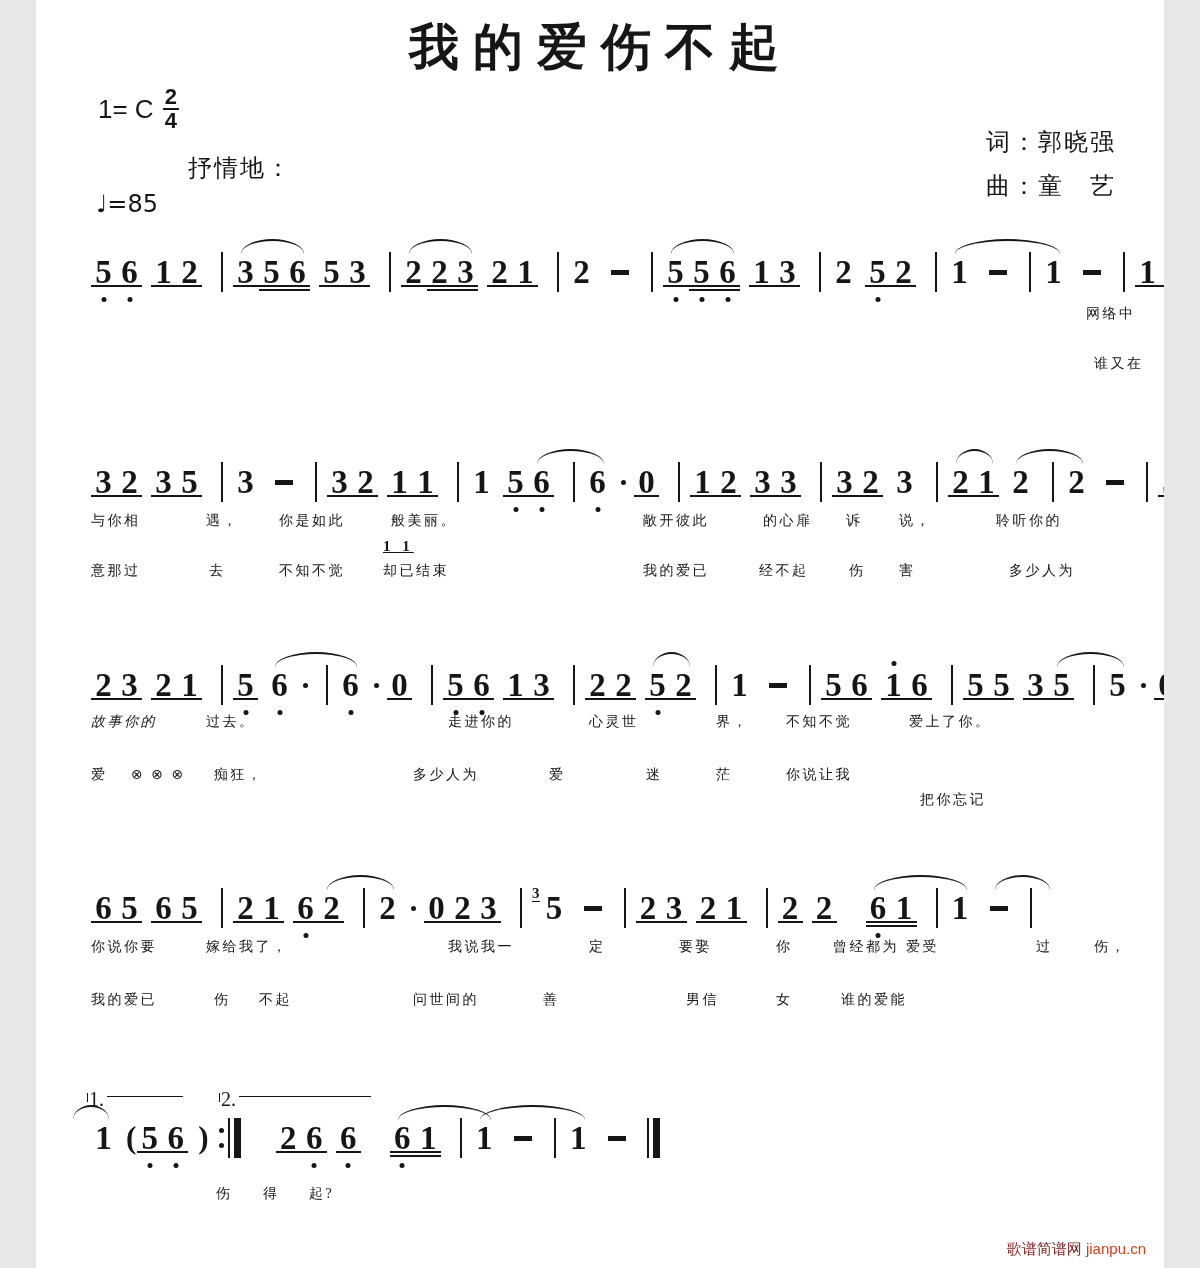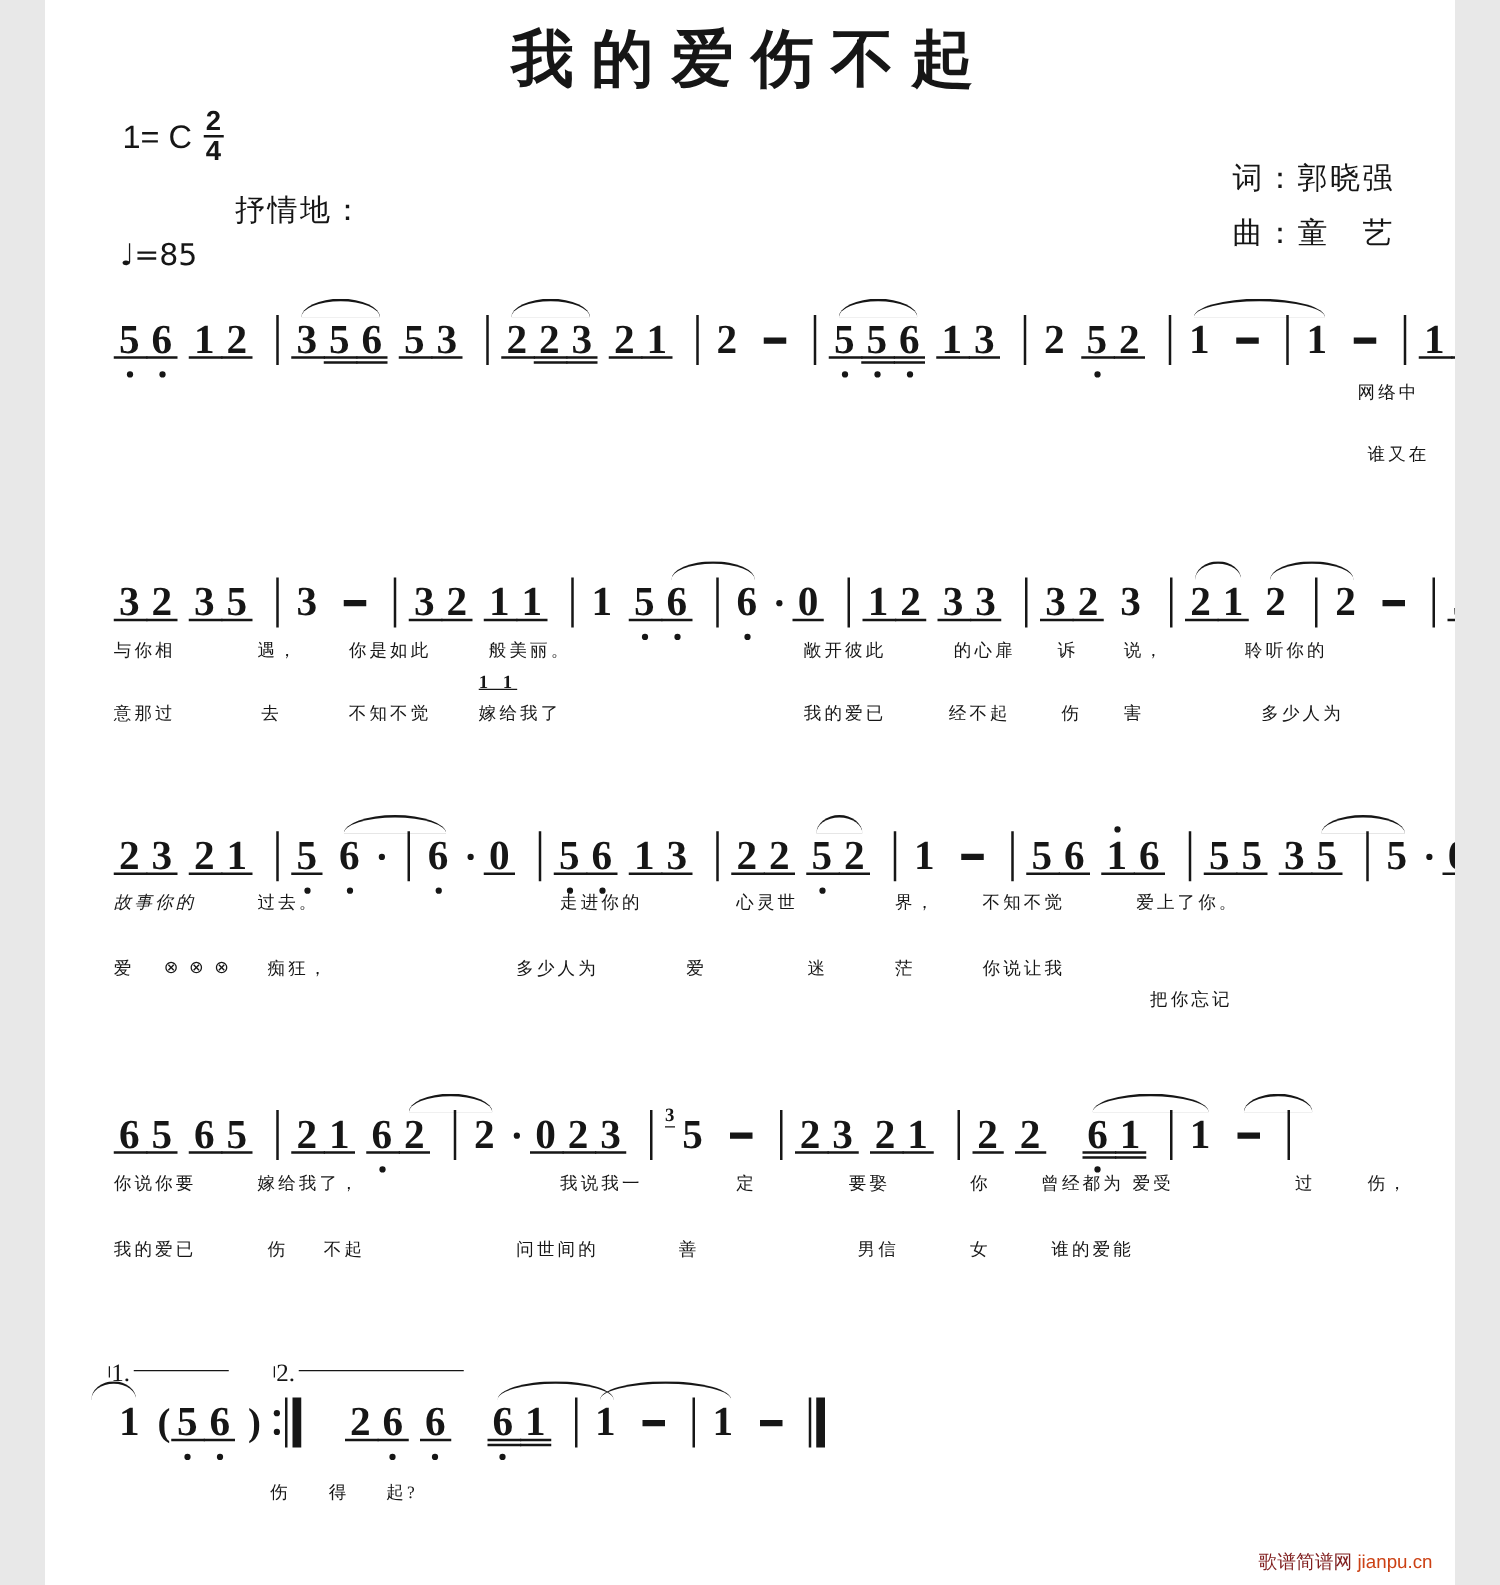--- a/index.html
+++ b/index.html
@@ -97,21 +97,21 @@
         <div class="lyric-seg" style="left: 188px; top: 50px;">你是如此</div>
         <div class="lyric-seg" style="left: 300px; top: 50px;">般美丽。</div>
         <div class="lyric-seg" style="left: 552px; top: 50px;">敞开彼此</div>
         <div class="lyric-seg" style="left: 672px; top: 50px;">的心扉</div>
         <div class="lyric-seg" style="left: 755px; top: 50px;">诉</div>
         <div class="lyric-seg" style="left: 808px; top: 50px;">说，</div>
         <div class="lyric-seg" style="left: 905px; top: 50px;">聆听你的</div>
         <div class="lyric-seg" style="left: 0px; top: 100px;">意那过</div>
         <div class="lyric-seg" style="left: 118px; top: 100px;">去</div>
         <div class="lyric-seg" style="left: 188px; top: 100px;">不知不觉</div>
-        <div class="lyric-seg" style="left: 292px; top: 100px;">嫁给我了</div>
+        <div class="lyric-seg" style="left: 292px; top: 100px;">却已结束</div>
         <div class="lyric-seg" style="left: 552px; top: 100px;">我的爱已</div>
         <div class="lyric-seg" style="left: 668px; top: 100px;">经不起</div>
         <div class="lyric-seg" style="left: 758px; top: 100px;">伤</div>
         <div class="lyric-seg" style="left: 808px; top: 100px;">害</div>
         <div class="lyric-seg" style="left: 918px; top: 100px;">多少人为</div>
         <div class="ossia" style="left: 292px; top: 76px;">1 1</div>
         <div class="arc" style="left: 446px; width: 67px; top: -13px;"></div>
         <div class="arc" style="left: 865px; width: 37px; top: -13px;"></div>
         <div class="arc" style="left: 925px; width: 67px; top: -13px;"></div>
       </div>

